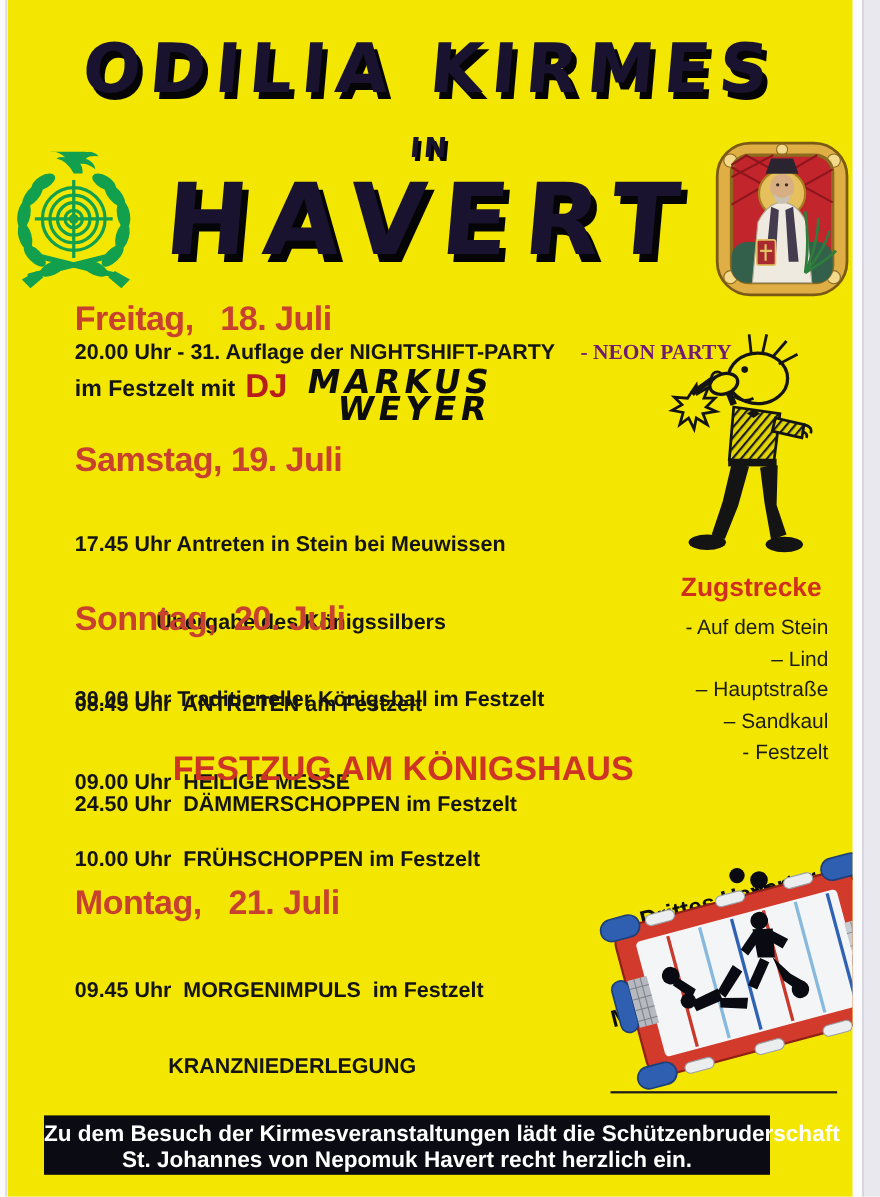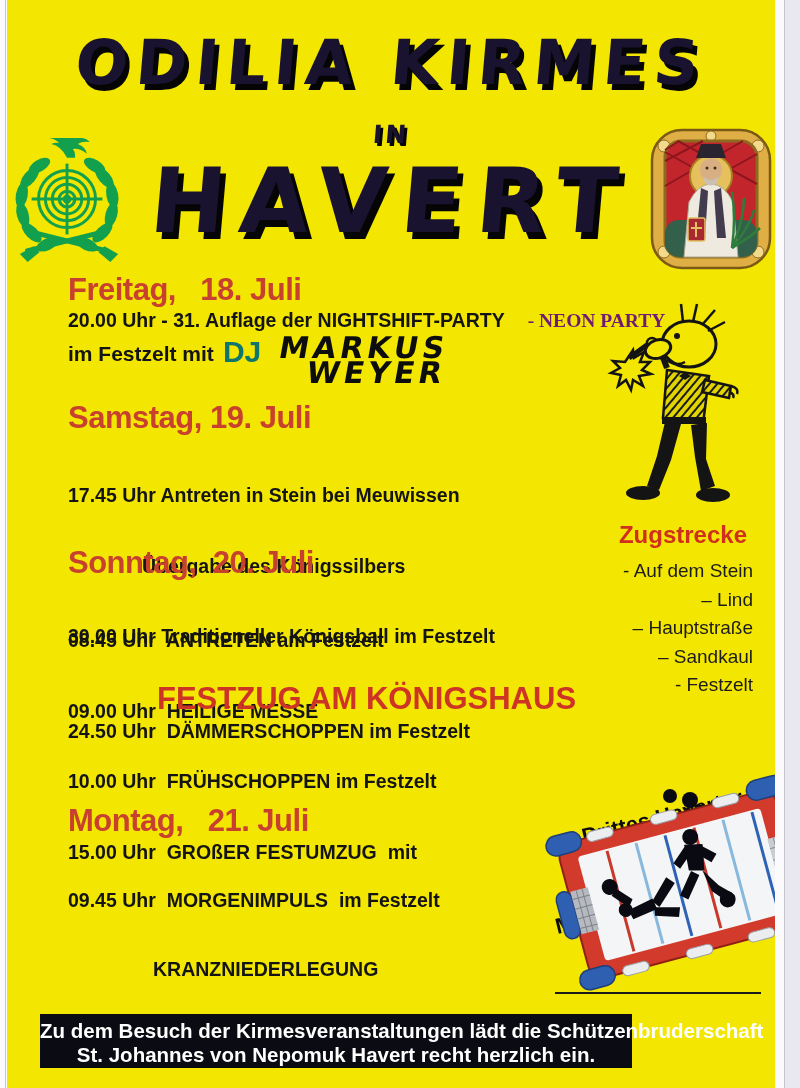--- a/index.html
+++ b/index.html
@@ -51,21 +51,21 @@
   }
   .sec { position:absolute; left:61px; font-weight:bold; font-size:19.5px;
          line-height:23.5px; color:#141414; white-space:pre; }
   .sec .ind-74 { padding-left:74px; display:block; }
   .sec .ind-85 { padding-left:85px; display:block; }
   .sec div { white-space:pre; }
   .fr-line1 { position:absolute; left:61px; top:309px; font-weight:bold; font-size:19.5px; white-space:pre; color:#141414; }
   .fr-line1 .neon { color:#701a75; margin-left:23px;font-family:Liberation Serif, serif; }
   .fr-line2 { position:absolute; left:61px; top:334px; display:flex; align-items:flex-start; }
   .fr-line2 .prefix { font-weight:bold; font-size:21px; color:#141414; padding-top:8px; white-space:pre; }
-  .fr-line2 .dj { font-weight:bold; font-size:30px; color:#0f766e; margin-left:9px; padding-top:1px; }
+  .fr-line2 .dj { font-weight:bold; font-size:30px; color:#b91c1c; margin-left:9px; padding-top:1px; }
   .dj-logo { margin-left:16px; font-family:"DejaVu Sans", sans-serif; font-weight:bold; color:#0d0d0d; transform:skewX(-10deg); }
   .dj-logo .l1 { font-size:30px; letter-spacing:4px; line-height:28px; }
   .dj-logo .l2 { font-size:30px; letter-spacing:4px; line-height:28px; margin-left:32px; margin-top:-3px; }
   .parade {
     position:absolute; left:150px; top:681px; color:#CE3425;
     font-weight:bold; font-size:31px; white-space:pre;
   }
 
   
   .route { position:absolute; left:593px; top:521px; width:153px; text-align:right; }
@@ -74,21 +74,21 @@
 
   
   .kick-banner {
     position:absolute; left:535px; top:748px; width:260px;
     transform:rotate(-14deg); text-align:center;
     font-weight:bold; font-size:22px; color:#0d0d0d; line-height:27px; white-space:pre;
   }
 
   
   .footer {
-    position:absolute; left:33px; top:1014px; width:592px; height:54px;
+    position:absolute; left:33px; top:1014px; width:660px; height:54px;
     background:#0B0B13; color:#ffffff; text-align:center;
     font-weight:bold; font-size:20.5px; line-height:24px;
     padding-top:5px; box-sizing:border-box;
   }
   .footer div { white-space:pre; }
 </style>
 </head>
 <body>
 
 <div class="page">
@@ -240,21 +240,20 @@
       <div class="route-item">– Hauptstraße</div>
       <div class="route-item">– Sandkaul</div>
       <div class="route-item">- Festzelt</div>
     </div>
 
     <div class="day-h" style="top:545px">Sonntag,  20. Juli</div>
     <div class="sec" style="top:582px">
       <div>08.45 Uhr  ANTRETEN am Festzelt</div>
       <div>09.00 Uhr  HEILIGE MESSE</div>
       <div>10.00 Uhr  FRÜHSCHOPPEN im Festzelt</div>
-      <div>15.00 Uhr  GROßER FESTUMZUG  mit</div>
     </div>
     <div class="parade">FESTZUG AM KÖNIGSHAUS</div>
     <div class="sec" style="top:720px">24.50 Uhr  DÄMMERSCHOPPEN im Festzelt</div>
 
     <div class="kick-banner">
       <div>Drittes Haverter</div>
       <div>Menschen-Kicker-Turnier</div>
     </div>
 
     <div class="day-h" style="top:803px">Montag,   21. Juli</div>

